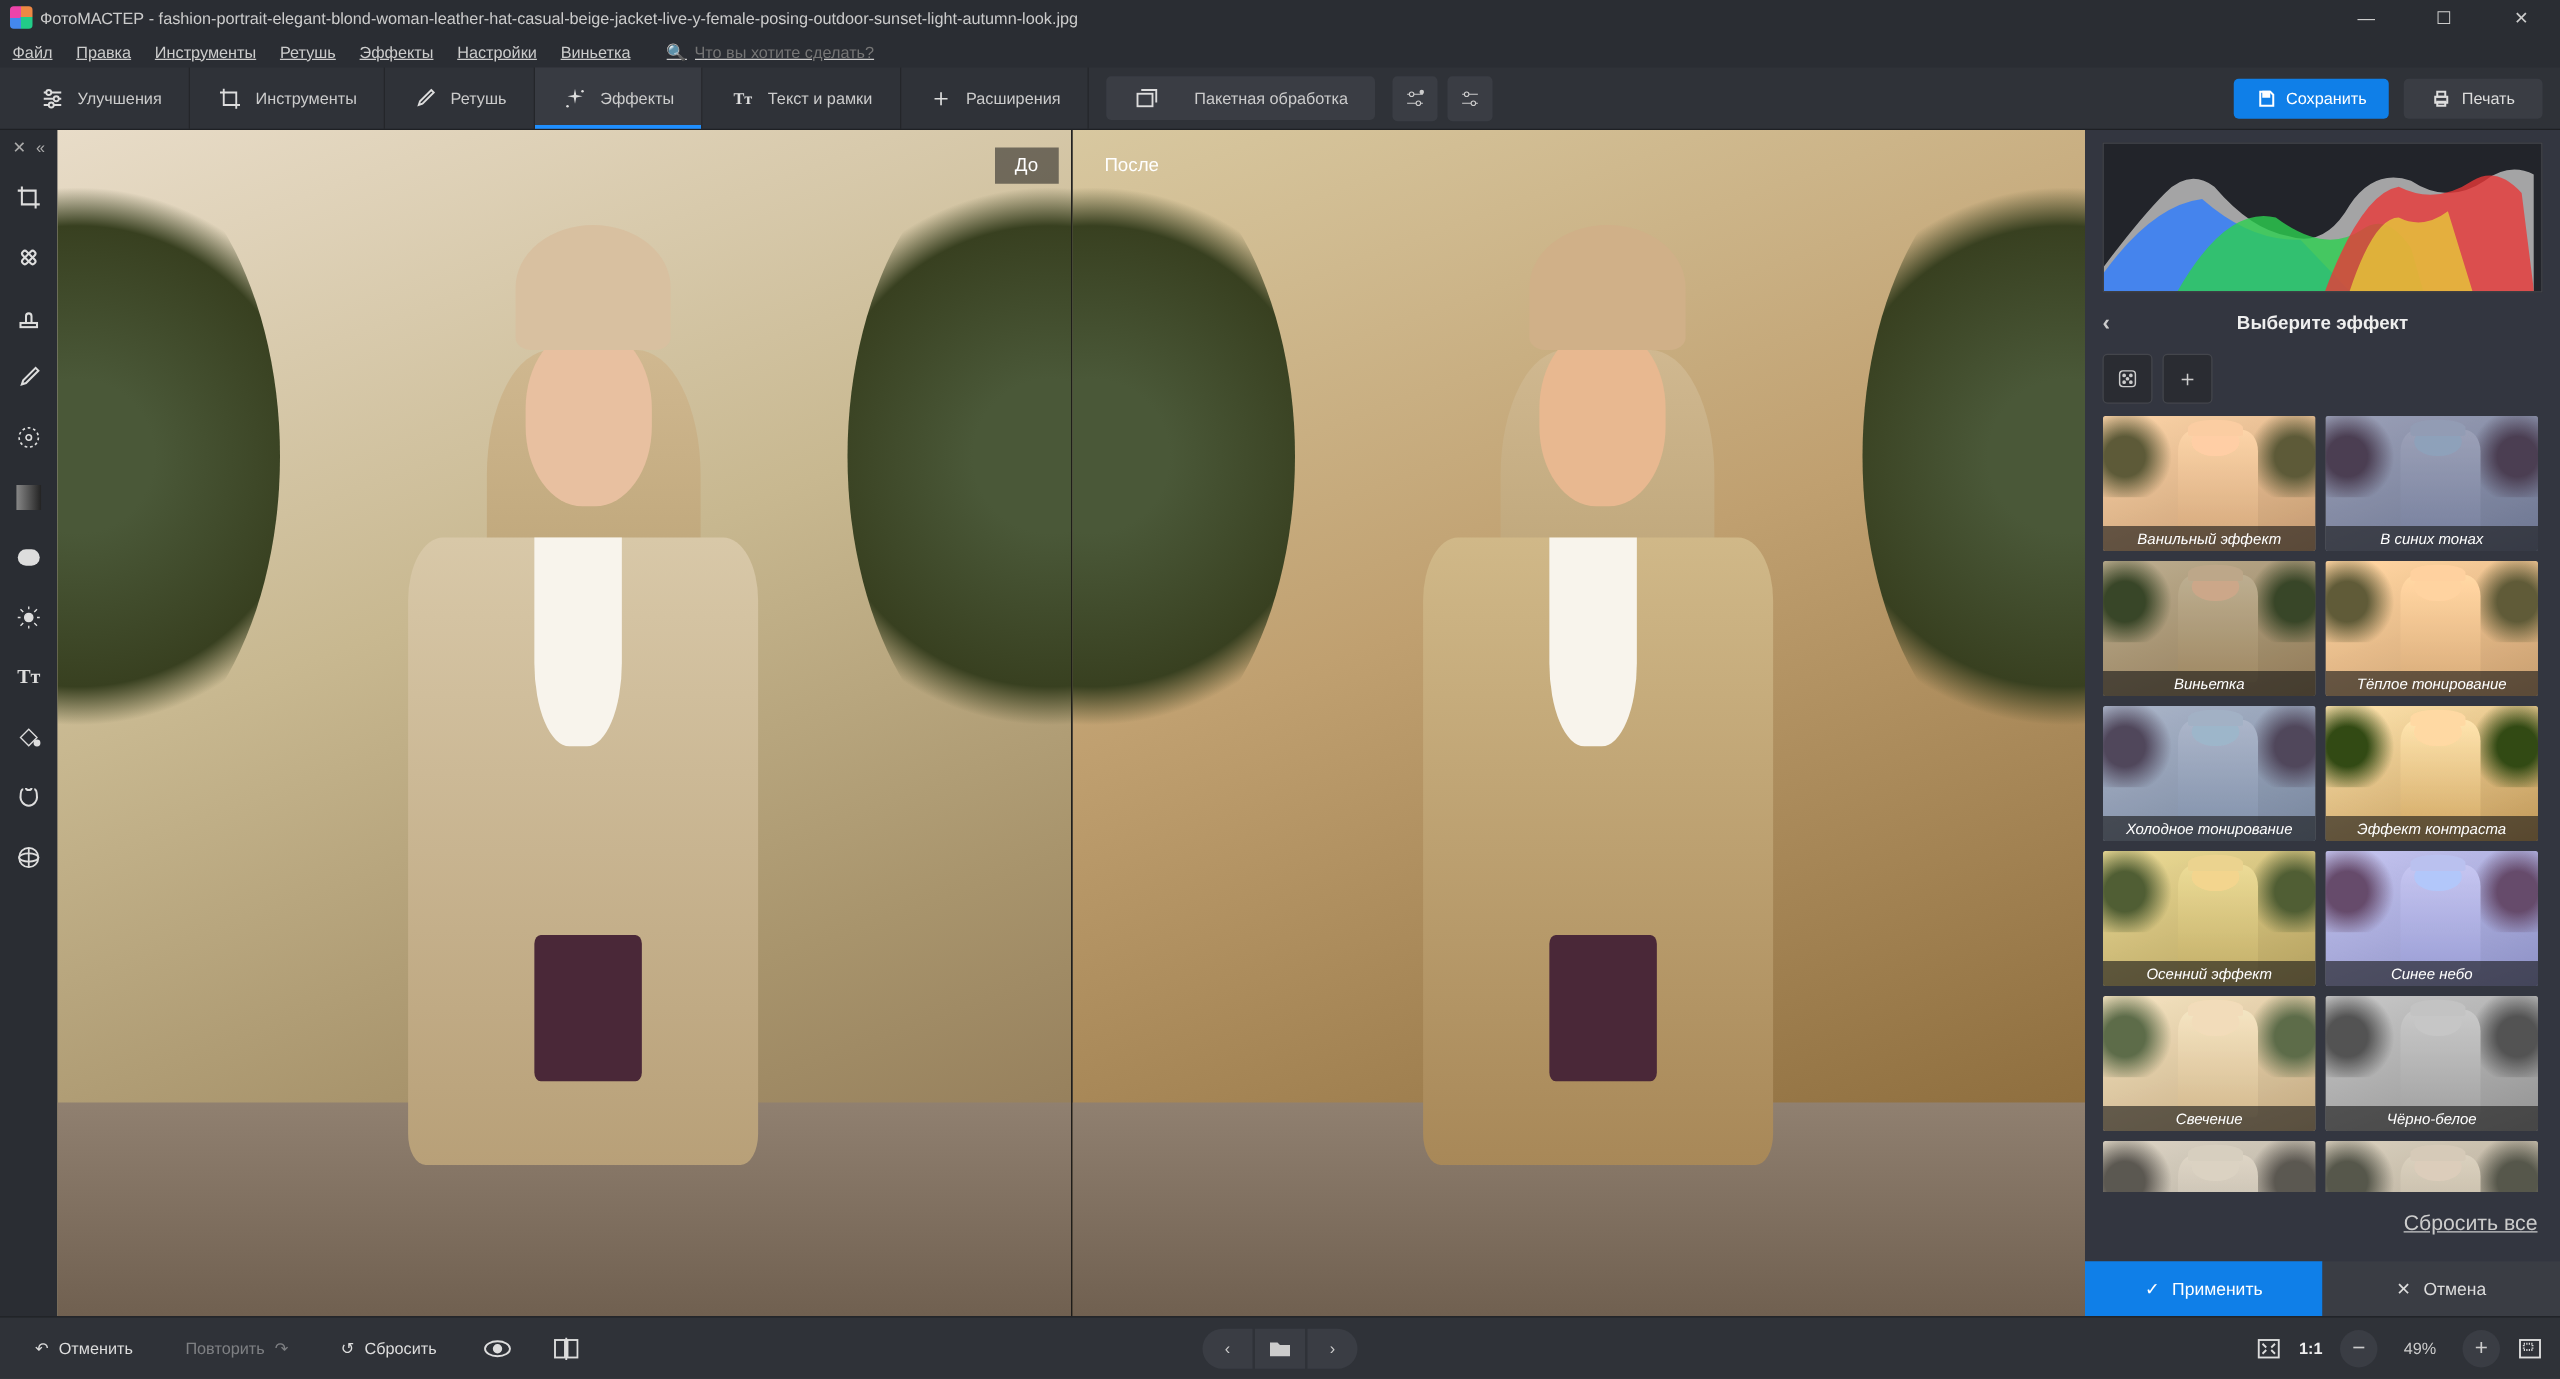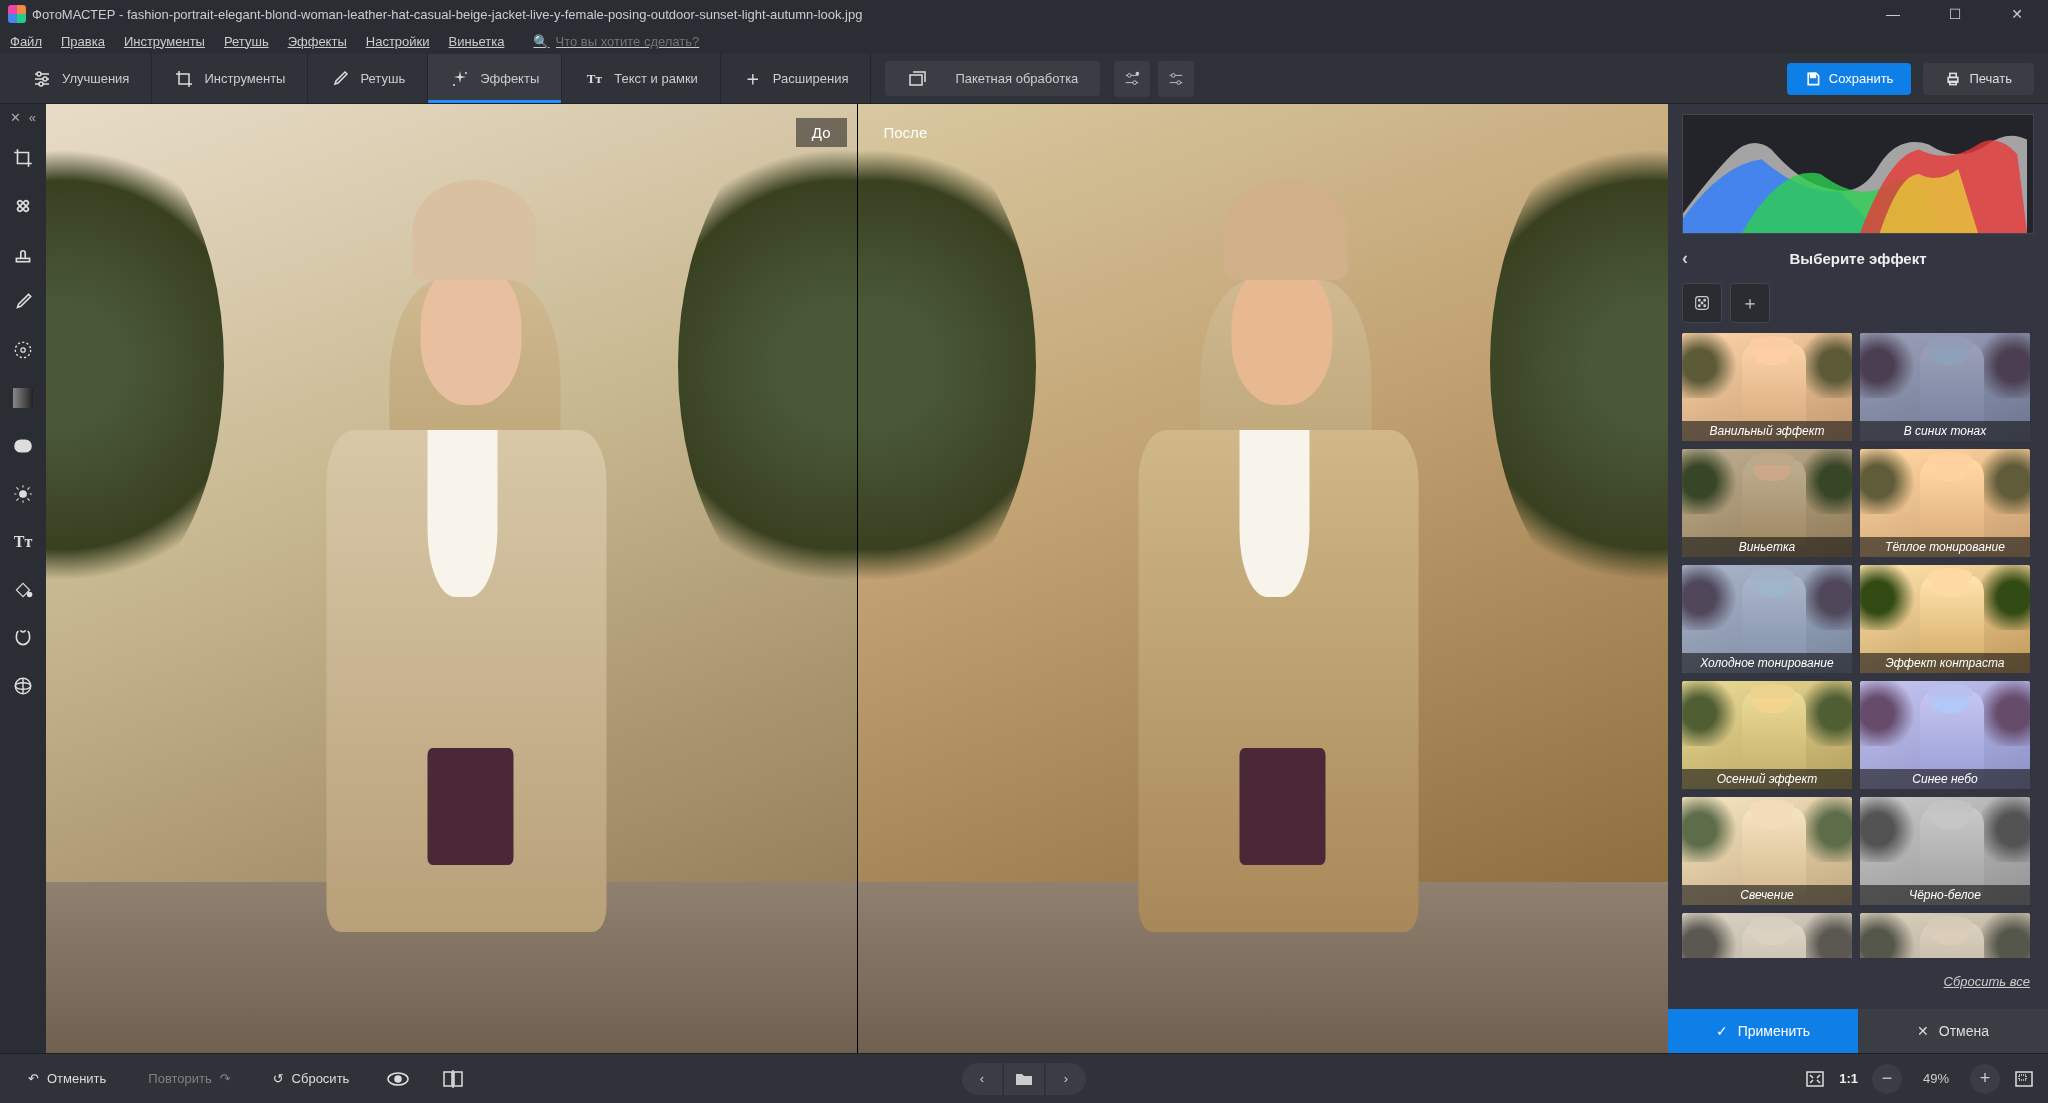--- a/index.html
+++ b/index.html
@@ -69,21 +69,21 @@
 .category-select { flex:1; background:#2a2c32; border:1px solid #44464c; border-radius:4px; padding: 8px 12px; display:flex; align-items:center; justify-content:space-between; color:#ddd; }
 .sq-btn { width:40px; height:40px; background:#2a2c32; border:1px solid #44464c; border-radius:4px; display:flex; align-items:center; justify-content:center; color:#ccc; font-size:18px; }
 
 .effects-grid { flex:1; overflow-y:auto; display:grid; grid-template-columns: 1fr 1fr; gap: 8px; padding-right: 4px; font-style: italic; }
 .effects-grid::-webkit-scrollbar { width: 8px; }
 .effects-grid::-webkit-scrollbar-thumb { background:#555; border-radius:4px; }
 .effect-tile { position:relative; height: 108px; border-radius:2px; overflow:hidden; background:#555; }
 .effect-tile .thumb { position:absolute; inset:0; }
 .effect-tile .label { position:absolute; bottom:0; left:0; right:0; background:rgba(20,20,20,.6); color:#fff; font-size:12px; text-align:center; padding: 3px 2px; white-space:nowrap; overflow:hidden; text-overflow:ellipsis;}
 
-.reset-link { text-align:right; color:#ccc; text-decoration:underline; font-size:13px; padding: 6px 4px; font-style: italic; }
+.reset-link { text-align:right; color:#ccc; text-decoration:underline; font-size:17px; padding: 6px 4px; }
 .apply-row { display:flex; gap:0; margin: 4px -14px 0 -14px; }
 .apply-btn { flex:1; background:#0f7fe8; color:#fff; padding: 14px 0; text-align:center; display:flex; align-items:center; justify-content:center; gap:10px; font-size:14px;}
 .cancel-btn { flex:1; background:#3a3d44; color:#ddd; padding: 14px 0; text-align:center; display:flex; align-items:center; justify-content:center; gap:10px; font-size:14px;}
 
 
 .bottom-bar { height: 50px; background: #2f3238; display:flex; align-items:center; padding: 0 14px; gap: 14px; border-top:1px solid #1e2024;}
 .bb-btn { display:flex; align-items:center; gap:8px; padding: 6px 14px; border-radius:4px; color:#ddd; }
 .bb-btn.ghost { opacity:.45; }
 .bb-center { position:absolute; left:50%; transform:translateX(-50%); display:flex; gap:2px; }
 .bb-center .nav { background:#3a3d44; width:40px; height:32px; display:flex; align-items:center; justify-content:center; }

